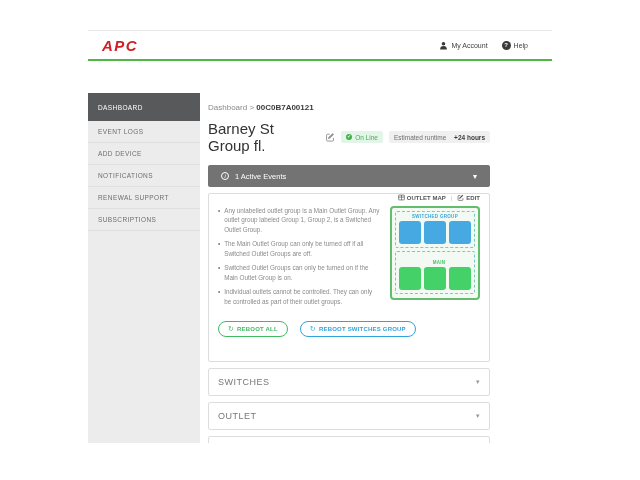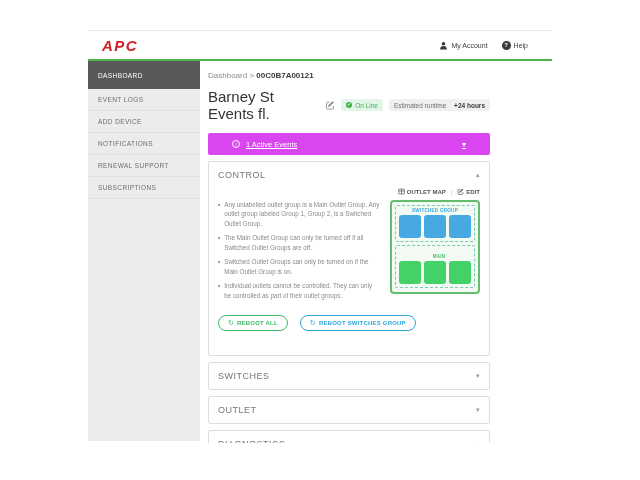--- a/index.html
+++ b/index.html
@@ -11,21 +11,21 @@
   
   .topbar { height:31px; border-top:1px solid #e6e6e6; border-bottom:2px solid #4db848; background:#fff;
             display:flex; align-items:center; }
   .logo { margin-left:14px; font-size:15px; font-weight:800; font-style:italic; color:#cf2026; letter-spacing:1.5px; }
   .topbar-right { margin-left:auto; margin-right:24px; display:flex; align-items:center; gap:14px; }
   .top-link { display:flex; align-items:center; gap:3px; font-size:7px; color:#3f3f3f; cursor:pointer; }
   .help-circle { width:9px; height:9px; border-radius:50%; background:#3a3a3a; color:#fff; font-size:6px;
                  line-height:9px; text-align:center; font-weight:bold; display:inline-block; }
 
   
-  .appbody { display:flex; height:380px; }
+  .appbody { display:flex; height:380px;margin-top:32px; }
   .sidebar { width:112px; background:#ececec; flex:none; }
   .side-item { height:22px; display:flex; align-items:center; padding-left:10px; font-size:6.5px;
                letter-spacing:.4px; color:#6e6e6e; border-bottom:1px solid #e0e0e0; cursor:pointer; }
   .side-item.active { background:#58595b; color:#fff; height:28px; border-bottom:none; }
 
   .main { flex:1; padding:6px 0 0 8px; }
   .content { width:282px; }
 
   .breadcrumb { margin-top:4px; font-size:8px; color:#8a8a8a; }
   .breadcrumb .crumb-current { color:#3a3a3a; font-weight:bold; }
@@ -33,22 +33,22 @@
   .title-row { display:flex; align-items:center; gap:6px; margin-top:8px; }
   .page-title { font-size:15px; color:#333; }
   .icon-btn { display:inline-flex; align-items:center; cursor:pointer; }
   .badge { font-size:6.5px; padding:2.5px 5px; border-radius:2px; display:inline-flex; align-items:center; gap:3px; white-space:nowrap; }
   .badge-online { background:#e3f5e9; color:#43b049; }
   .check-circle { width:6px; height:6px; border-radius:50%; background:#43b049; color:#fff; font-size:4.5px;
                   line-height:6px; text-align:center; display:inline-block; }
   .badge-runtime { background:#f0f0f0; color:#6e6e6e; }
   .badge-runtime b { color:#3c3c3c; }
 
-  .events-bar { margin-top:11px; height:22px; background:#d946ef; border-radius:2px; color:#fff;
-                display:flex; align-items:center; padding:0 24px; cursor:pointer;text-decoration:underline; }
+  .events-bar { margin-top:11px; height:22px; background:#737373; border-radius:2px; color:#fff;
+                display:flex; align-items:center; padding:0 13px; cursor:pointer; }
   .info-circle { width:8px; height:8px; border:1px solid #fff; border-radius:50%; font-size:5.5px; font-style:italic;
                  line-height:7px; text-align:center; display:inline-block; flex:none; }
   .events-label { font-size:7.5px; margin-left:6px; }
   .events-chevron { margin-left:auto; font-size:8px; }
 
   .card { border:1px solid #ddd; border-radius:2px; background:#fff; margin-top:6px; }
   .card-header { display:flex; align-items:center; justify-content:space-between; padding:8px 9px;
                  font-size:9px; color:#777; letter-spacing:.5px; cursor:pointer; }
   .chev { color:#9a9a9a; font-size:7px; }
 
@@ -120,21 +120,21 @@
       <div class="main">
         <div class="content">
 
           <div class="breadcrumb">
             <span class="crumb-parent">Dashboard</span>
             <span class="crumb-sep">&gt;</span>
             <span class="crumb-current">00C0B7A00121</span>
           </div>
 
           <div class="title-row">
-            <span class="page-title">Barney St Events fl.</span>
+            <span class="page-title">Barney St Group fl.</span>
             <span class="icon-btn">
               <svg width="10" height="10" viewBox="0 0 16 16" fill="none" stroke="#8a8a8a" stroke-width="1.4">
                 <path d="M13.5 9.5 v3.5 a1.5 1.5 0 0 1 -1.5 1.5 H4 a1.5 1.5 0 0 1 -1.5 -1.5 V5 A1.5 1.5 0 0 1 4 3.5 h3.5"></path>
                 <path d="M12.2 1.8 l2 2 L7.5 10.5 4.8 11.2 5.5 8.5 z" fill="#8a8a8a" stroke="none"></path>
               </svg>
             </span>
             <span class="badge badge-online">
               <span class="check-circle">✔</span>
               <span>On Line</span>
             </span>
@@ -143,24 +143,20 @@
             </span>
           </div>
 
           <div class="events-bar">
             <span class="info-circle">i</span>
             <span class="events-label">1 Active Events</span>
             <span class="events-chevron">▾</span>
           </div>
 
           <div class="card">
-            <div class="card-header">
-              <span>CONTROL</span>
-              <span class="chev">▴</span>
-            </div>
             <div class="control-body">
               <div class="links-row">
                 <span class="link-item">
                   <svg width="7" height="7" viewBox="0 0 16 16" fill="none" stroke="#555" stroke-width="1.6">
                     <rect x="1.5" y="2.5" width="13" height="11" rx="1"></rect>
                     <line x1="1.5" y1="7" x2="14.5" y2="7"></line>
                     <line x1="8" y1="2.5" x2="8" y2="13.5"></line>
                   </svg>
                   <span>OUTLET MAP</span>
                 </span>

